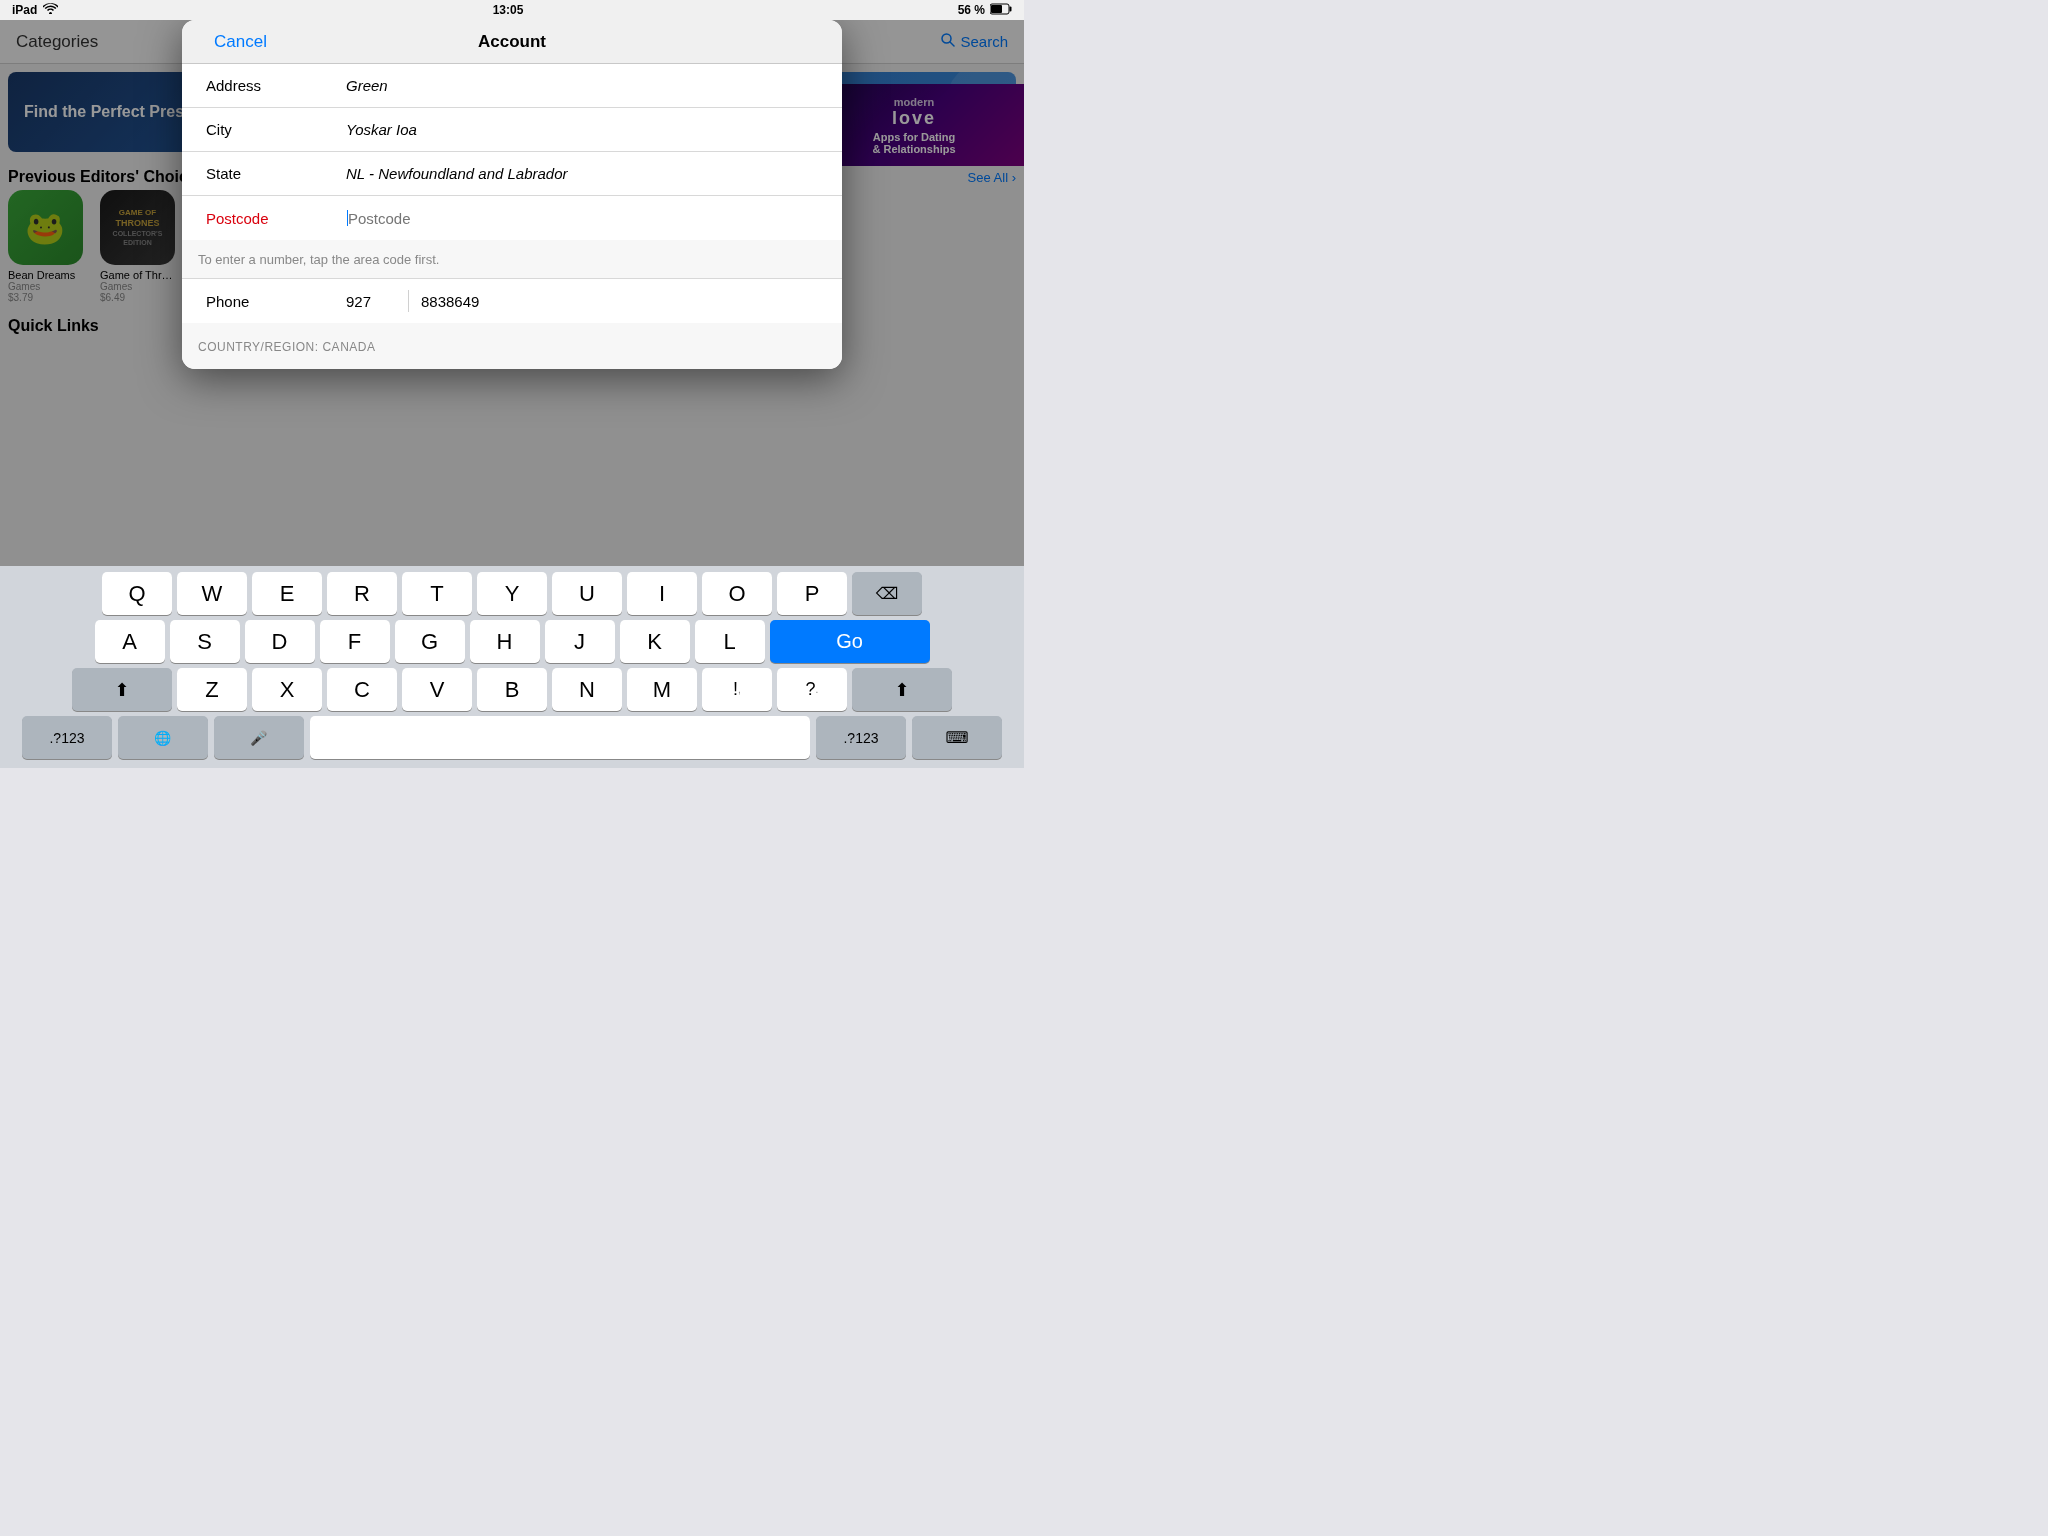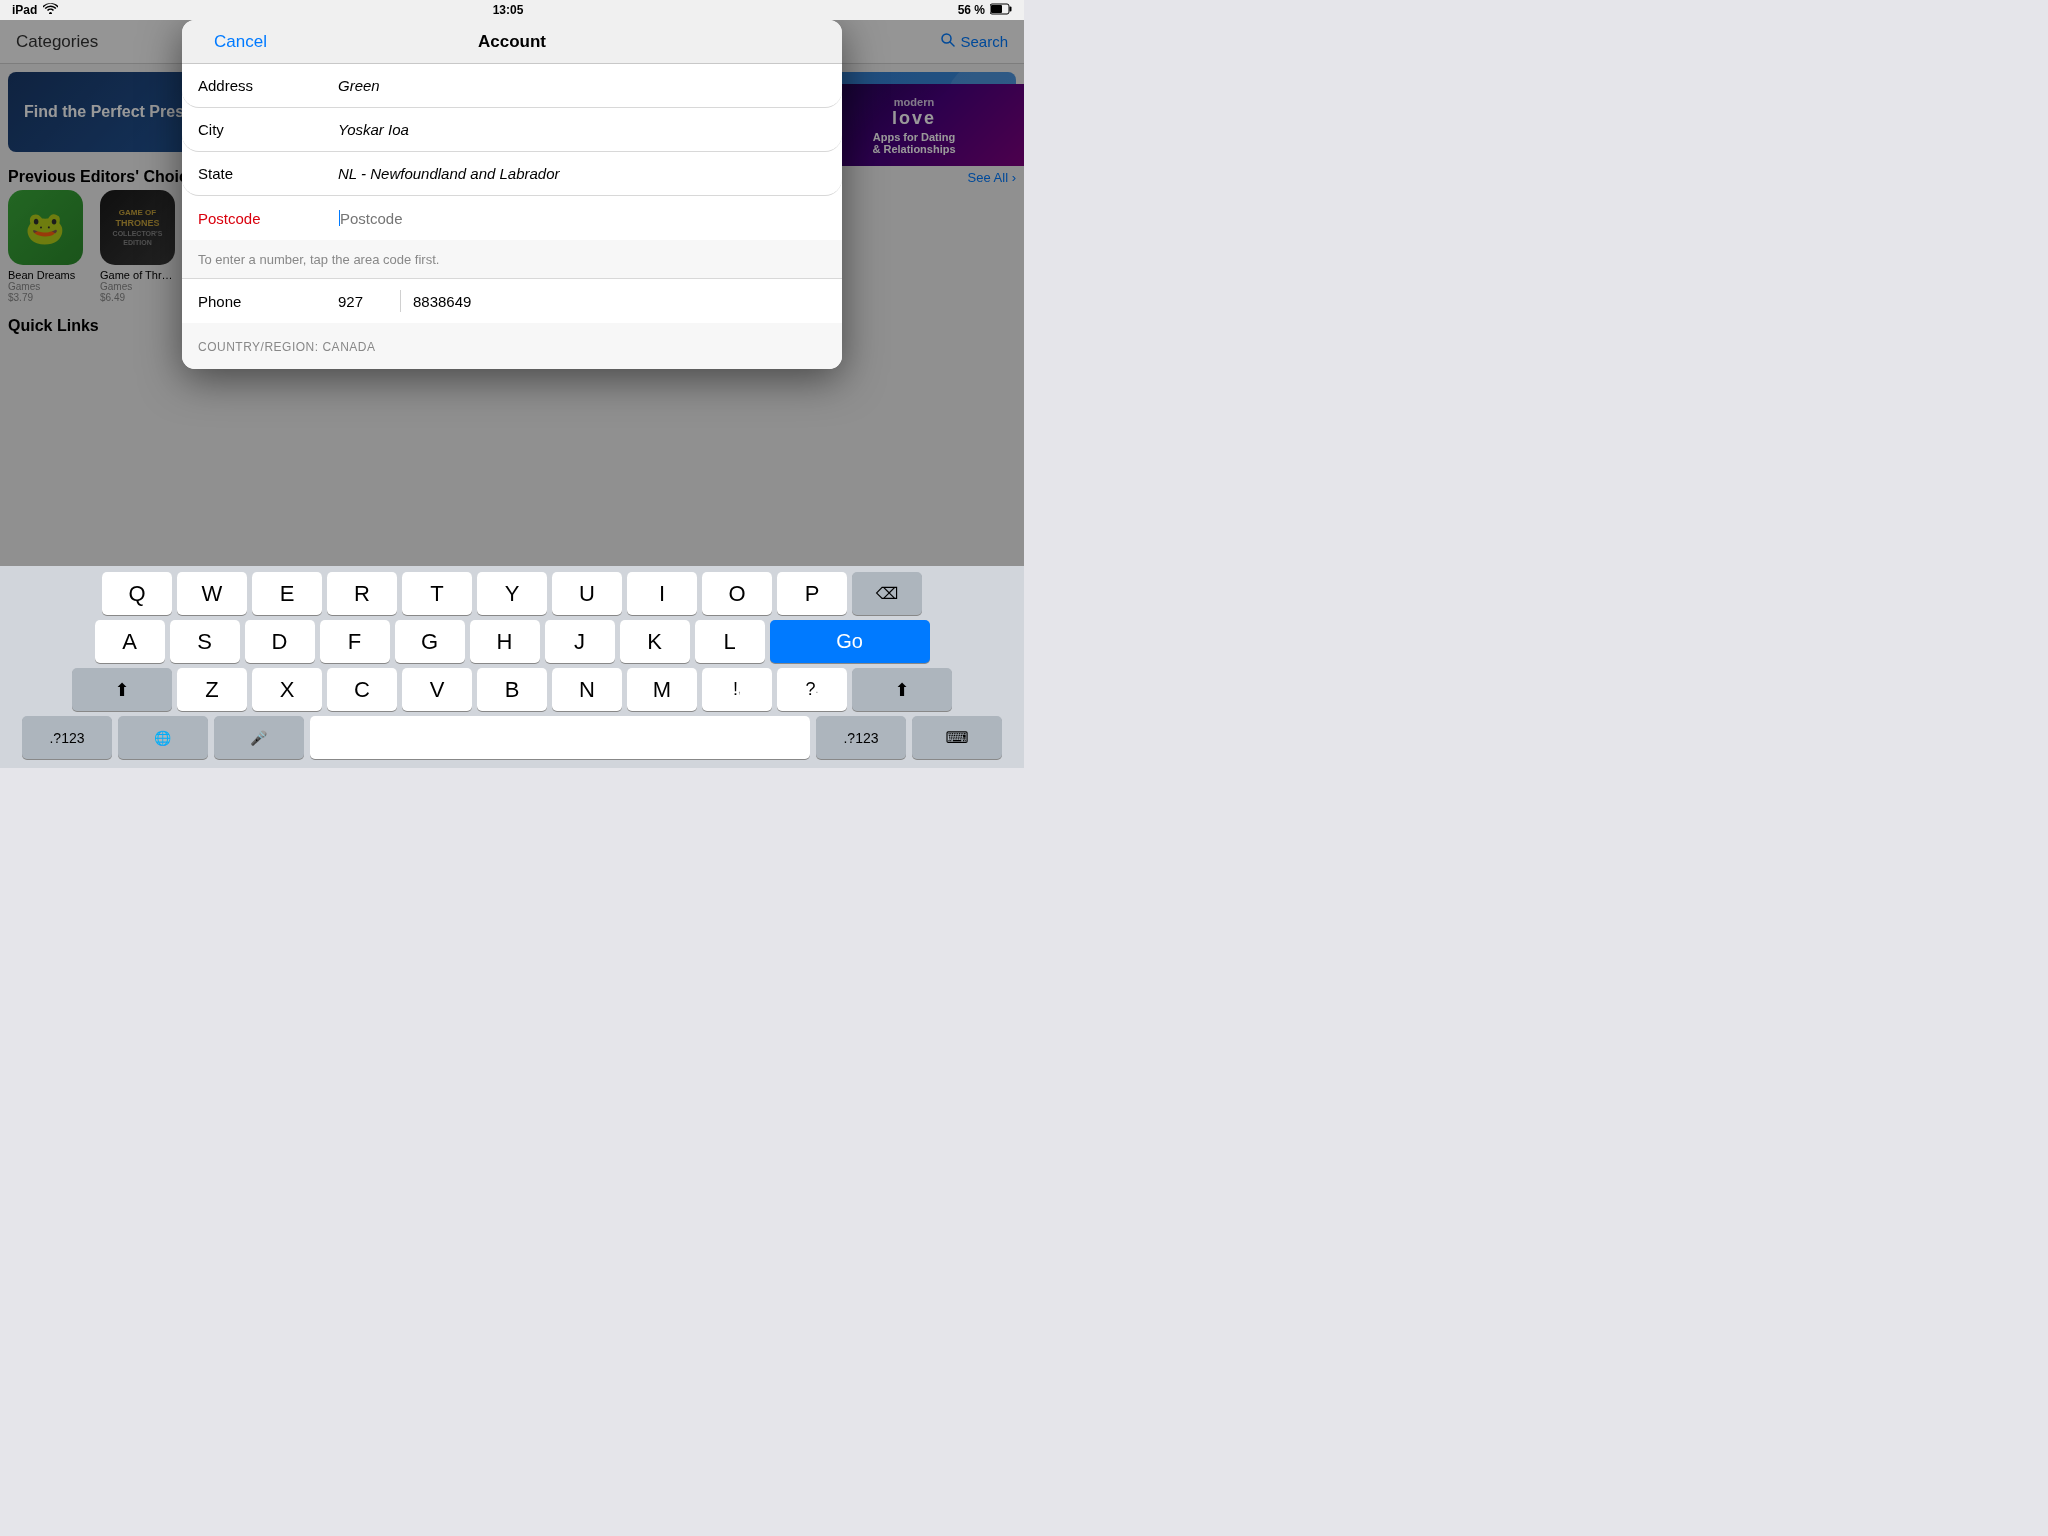--- a/index.html
+++ b/index.html
@@ -212,23 +212,22 @@
       font-weight: 600;
       color: #000;
     }
 
     
     .modal-row {
       display: flex;
       align-items: center;
       background: white;
       border-bottom: 1px solid #d8d8d8;
-      padding: 0 16px;
+      padding: 0 24px;
       height: 44px;
-      border-radius: 17px;
     }
     .modal-row:last-child {
       border-bottom: none;
     }
     .row-label {
       font-size: 15px;
       color: #000;
       width: 140px;
       flex-shrink: 0;
     }

